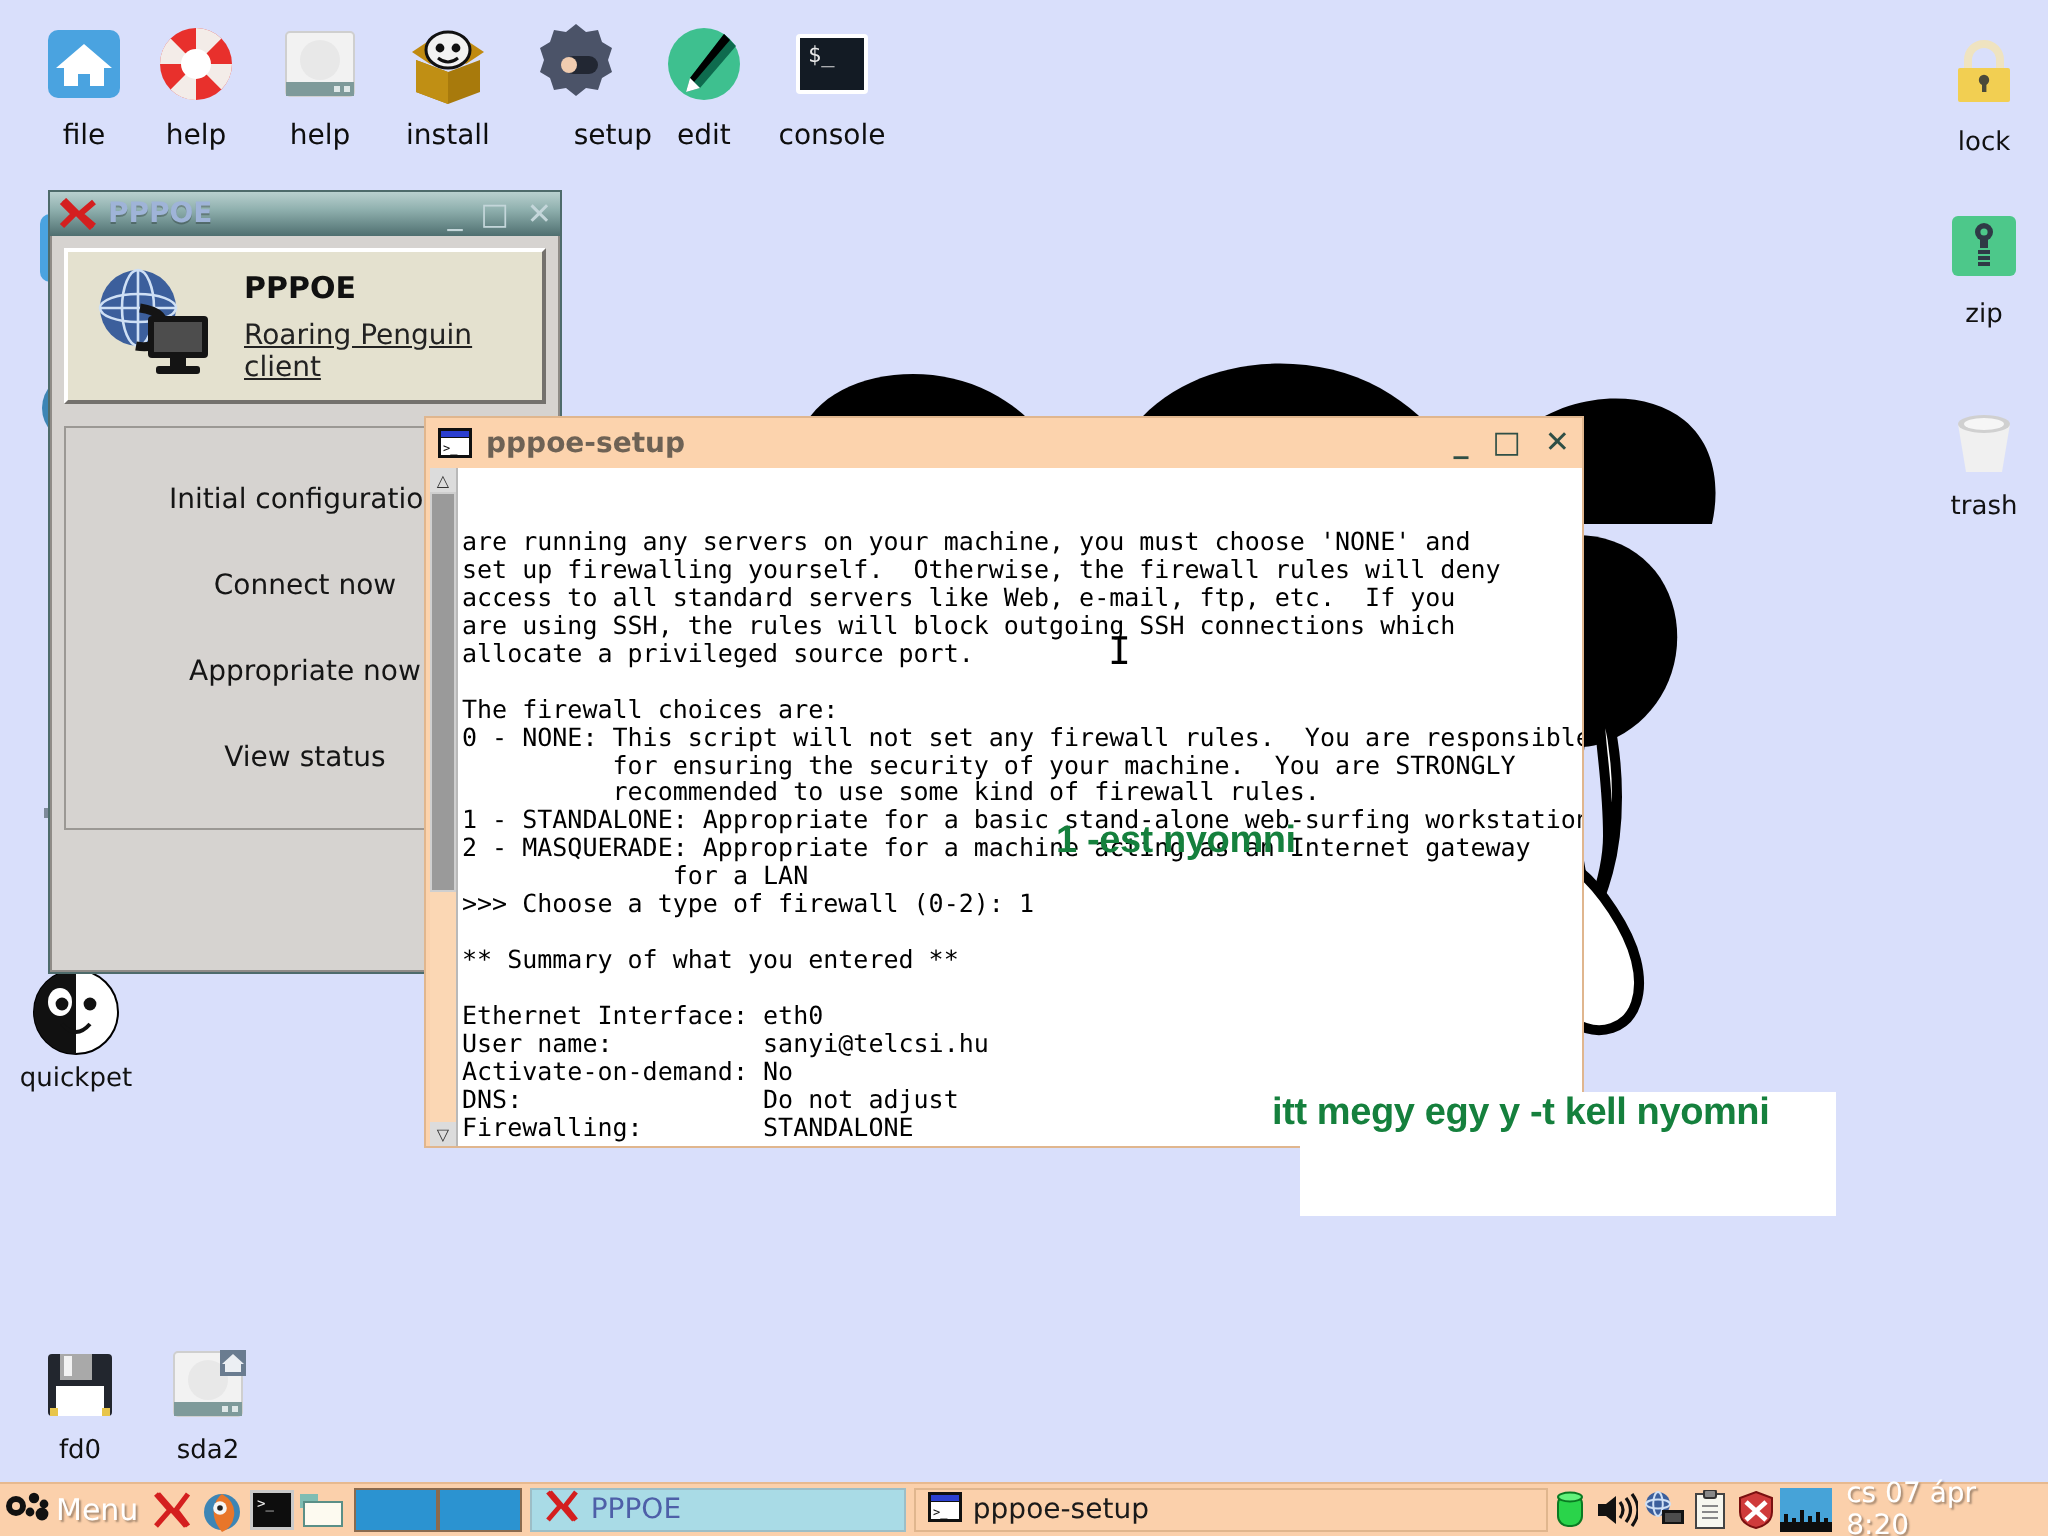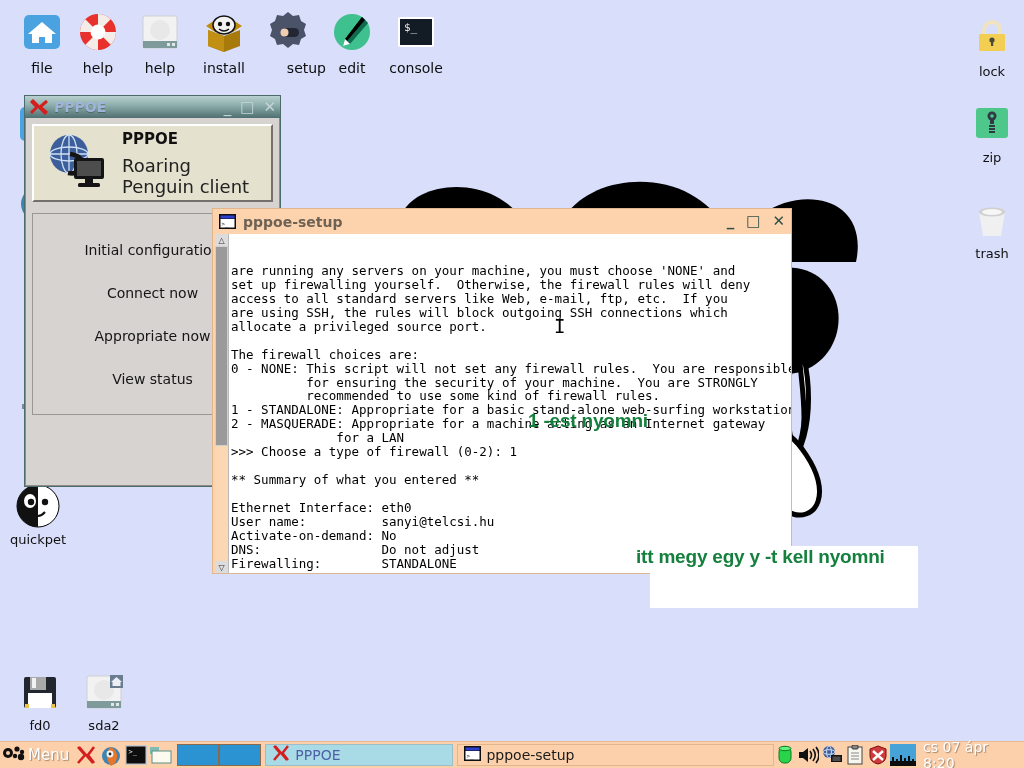--- a/index.html
+++ b/index.html
@@ -39,21 +39,21 @@
   #pppoe-title .tt{color:#9fb4d8;font-size:14px;font-weight:bold;margin-left:5px;
      flex:1 1 auto;text-shadow:0 1px 0 rgba(0,0,0,.25);}
   #pppoe-title .wbtn{color:#c4d6da;font-size:15px;margin-left:9px;line-height:1;}
   #pppoe-body{background:#d6d3d0;height:368px;box-sizing:border-box;
      padding:6px;border:1px solid #8f8b87;border-top:none;}
   .hdrbox{background:#e4e1cf;border:2px solid;
      border-color:#fff #74716d #74716d #fff;height:78px;display:flex;
      align-items:center;padding:0 6px;box-sizing:border-box;}
   .hdrbox .htxt{margin-left:10px;}
   .hdrbox .h1{font-size:15px;font-weight:bold;color:#111;}
-  .hdrbox .h2{font-size:18px;color:#222;margin-top:7px;}
+  .hdrbox .h2{font-size:14px;color:#222;margin-top:7px;text-decoration:underline;}
   .btnpanel{margin-top:11px;background:#d6d3d0;border:1px solid #9b9894;
      height:202px;box-sizing:border-box;padding-top:10px;}
   .gbtn{height:34px;margin:9px 10px;display:flex;align-items:center;
      justify-content:center;font-size:14px;color:#151515;background:#d6d3d0;}
 
   
   #term-win{position:absolute;left:212px;top:208px;width:580px;height:366px;
      background:#fcd3ad;border:1px solid #e0b68e;box-sizing:border-box;}
   #term-title{height:25px;display:flex;align-items:center;padding:0 6px;
      box-sizing:border-box;background:#fcd3ad;}

